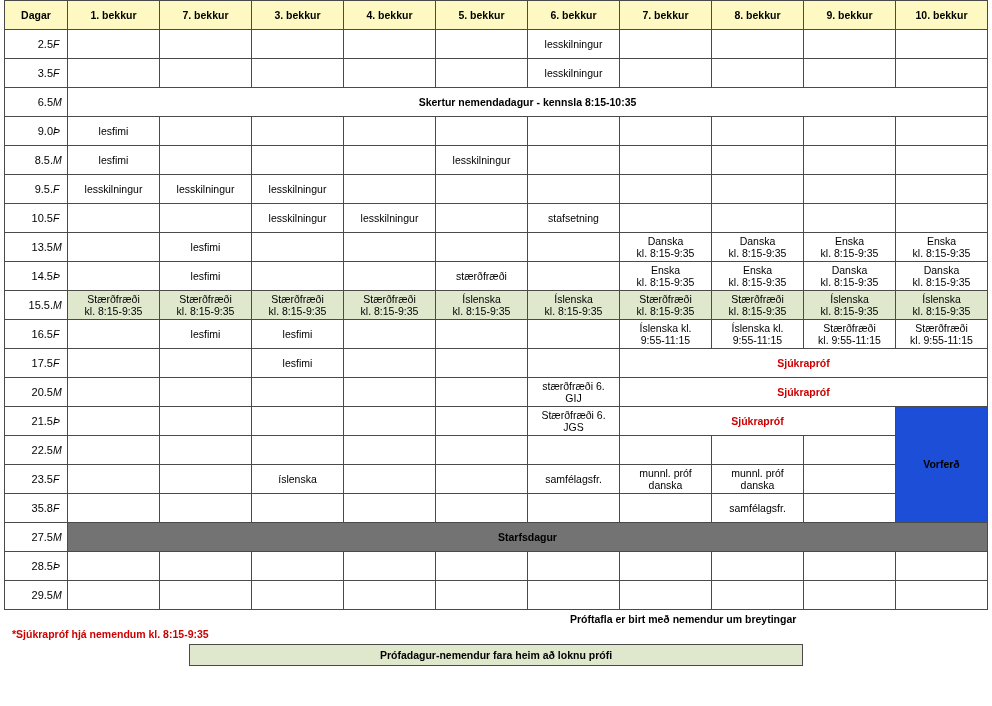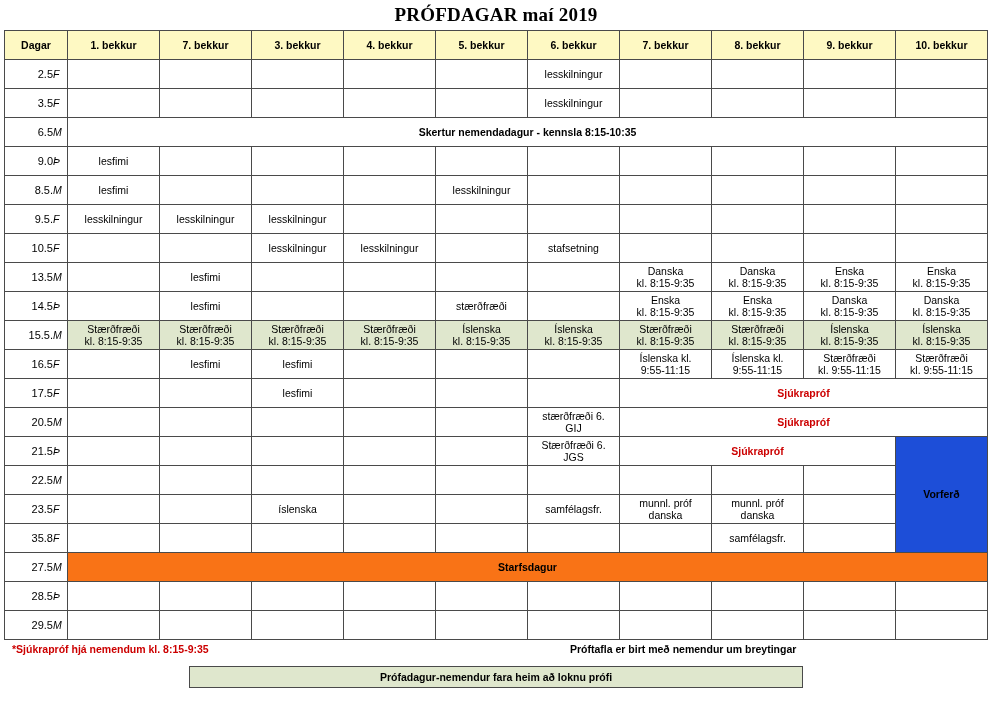--- a/index.html
+++ b/index.html
@@ -82,21 +82,21 @@
   .cell-line { display: block; }
   .green {
     background: #dfe7cd;
   }
   .yellow {
     background: #1d4ed8;
     font-weight: bold;
     font-size: 12px;
   }
   .gray {
-    background: #f97316;
+    background: #737373;
     font-weight: bold;
     font-size: 12px;
   }
   .banner-text {
     font-weight: bold;
     font-size: 12px;
   }
   .red {
     color: #cc0000;
     font-weight: bold;
@@ -105,50 +105,49 @@
   .footnotes {
     width: 972px;
     margin: 0 auto;
     position: relative;
     height: 22px;
     font-family: "Liberation Sans", sans-serif;
   }
   .fn-left {
     position: absolute;
     left: 2px;
-    top: 3px;
+    top: 18px;
     color: #cc0000;
     font-weight: bold;
     font-size: 10.5px;
   }
   .fn-right {
     position: absolute;
     left: 560px;
     top: 3px;
     font-weight: bold;
     font-size: 10.5px;
   }
   .bottom-banner {
     width: 612px;
-    margin: 4px auto 0 auto;
+    margin: 12px auto 0 auto;
     background: #dfe7cd;
     border: 1px solid #4a4a4a;
     text-align: center;
     font-family: "Liberation Sans", sans-serif;
     font-weight: bold;
     font-size: 10.5px;
     padding: 4px 0;
   }
 </style>
 </head>
 <body>
 
 <div class="page">
 
-  <div class="title">PRÓFDAGAR maí 2019</div>
 
   <table class="sched">
     <thead>
       <tr>
         <th class="col-dagar">Dagar</th>
         <th class="col-grade">1. bekkur</th>
         <th class="col-grade">7. bekkur</th>
         <th class="col-grade">3. bekkur</th>
         <th class="col-grade">4. bekkur</th>
         <th class="col-grade">5. bekkur</th>

